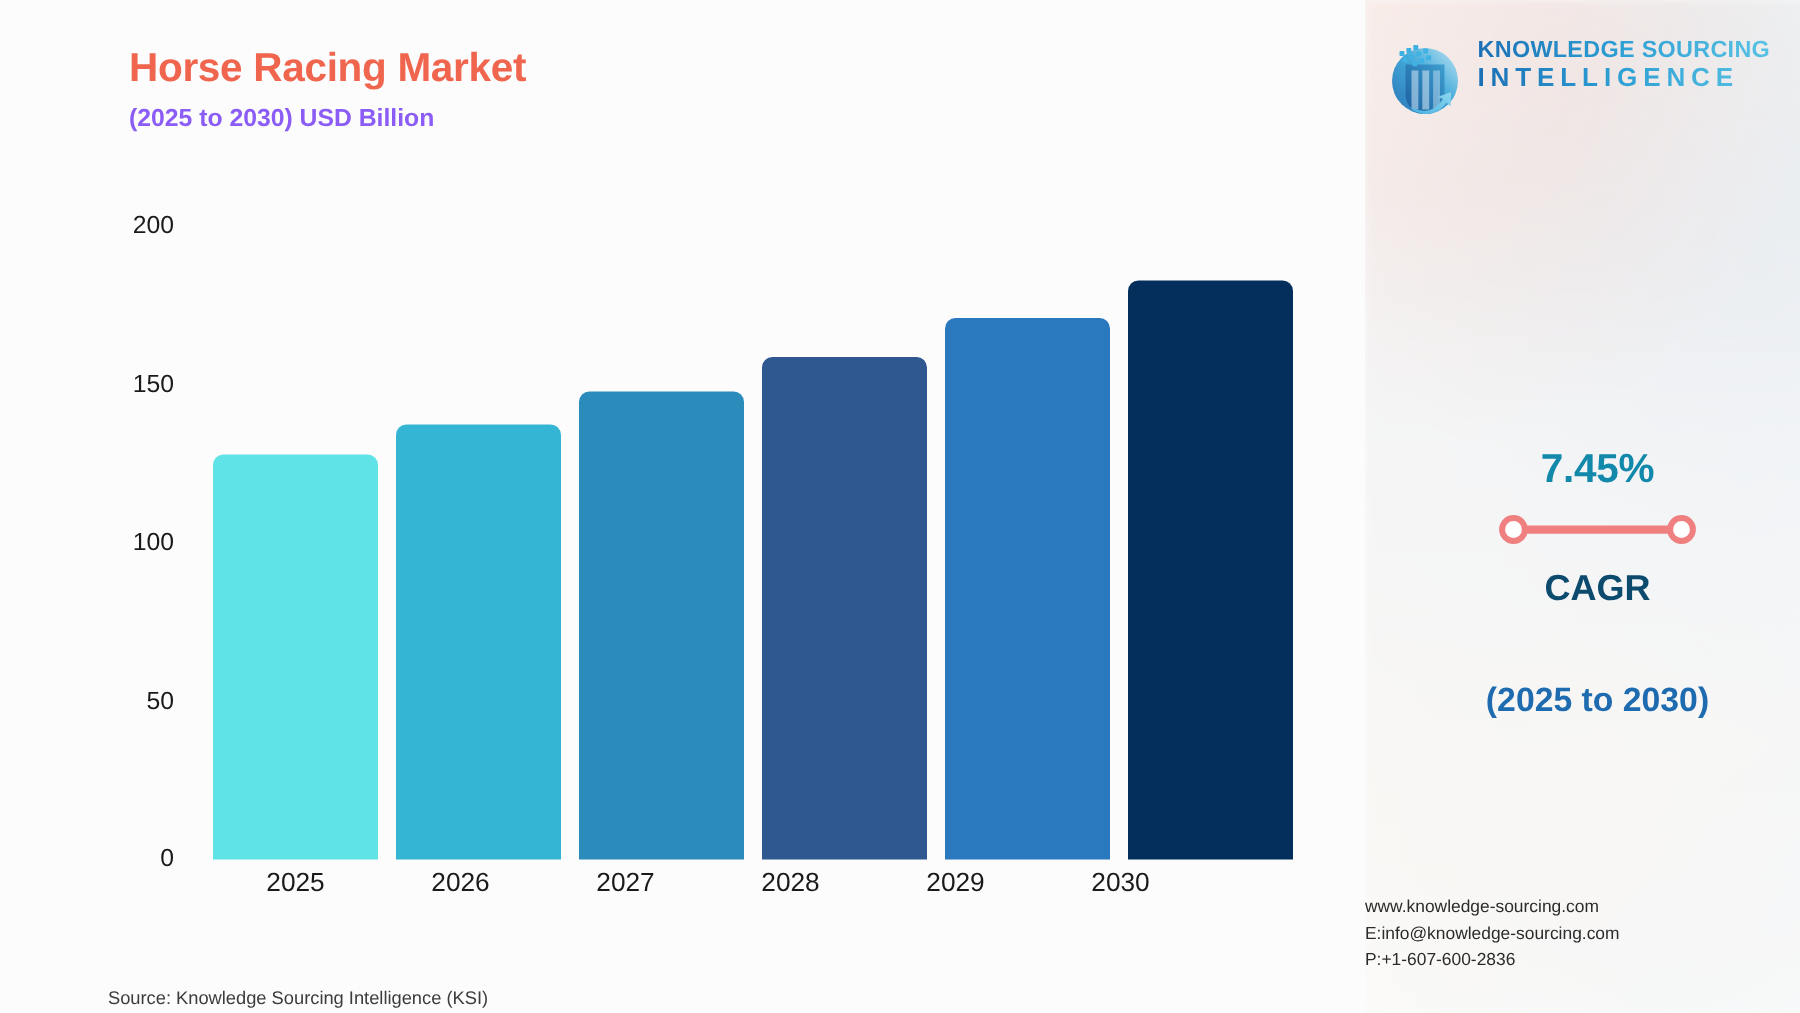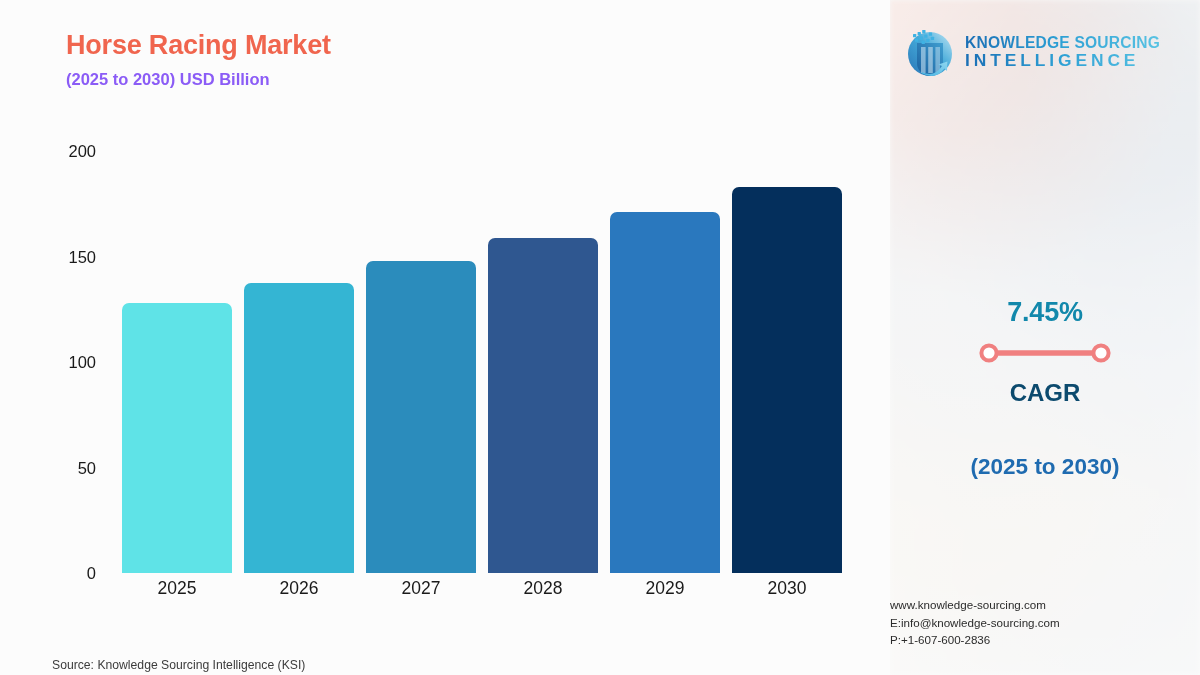--- a/index.html
+++ b/index.html
@@ -17,20 +17,21 @@
     display:flex;
   }
 
   
   .chart-panel {
     position:relative;
     width:890px;
     height:675px;
     background:#fcfcfc;
     flex:0 0 890px;
+    margin-left:20px;
   }
 
   .titles { position:absolute; left:66px; top:30px; }
   .chart-title {
     font-size:27px;
     font-weight:bold;
     color:#f0654e;
     letter-spacing:-0.2px;
     white-space:nowrap;
   }
@@ -79,21 +80,20 @@
     text-align:right;
     white-space:nowrap;
   }
 
   .xaxis {
     position:absolute;
     left:122px;
     top:578px;
     width:730px;
     display:flex;
-    gap:12px;
   }
   .xtick {
     width:110px;
     text-align:center;
     font-size:17.5px;
     color:#1a1a1a;
   }
 
   .source {
     position:absolute;
@@ -127,21 +127,21 @@
   }
   .brand-veil {
     position:absolute; inset:0;
     background:linear-gradient(180deg,rgba(255,255,255,0.42) 0%,rgba(255,255,255,0.62) 45%,rgba(255,255,255,0.72) 100%);
   }
 
   .logo {
     position:absolute;
     left:14px; top:26px;
     display:flex;
-    align-items:center;
+    align-items:flex-start;
     gap:9px;
   }
   .logo-mark { width:52px; height:52px; flex:0 0 52px; }
   .logo-words { display:flex; flex-direction:column; line-height:1.04; }
   .logo-l1 {
     font-size:15.6px; font-weight:bold; letter-spacing:0.2px;
     background:linear-gradient(90deg,#1b6fb5 0%,#2d9fd4 48%,#59c3e3 100%);
     -webkit-background-clip:text; background-clip:text; color:transparent;
     white-space:nowrap;
   }

